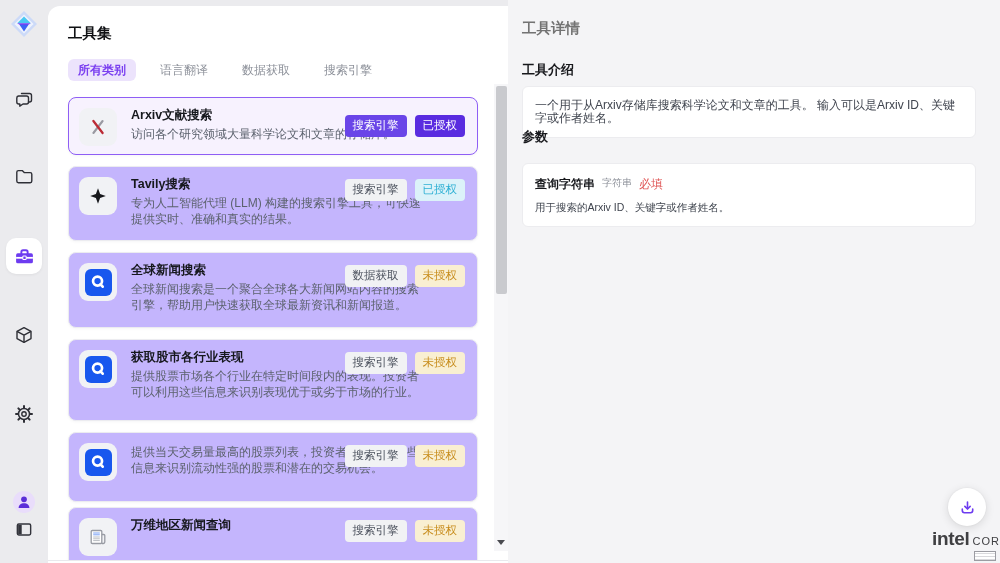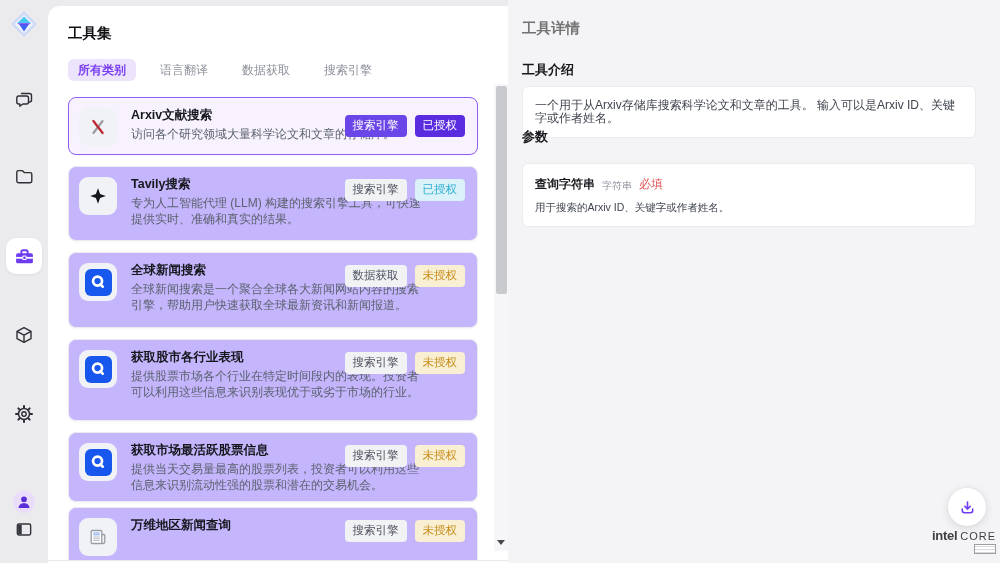--- a/index.html
+++ b/index.html
@@ -45,31 +45,31 @@
     border-left:4px solid transparent;border-right:4px solid transparent;border-top:5px solid #4a4b50;}
   
   .details{position:absolute;left:508px;right:0;top:0;bottom:0;background:#f4f4f6;}
   .dp-title{position:absolute;top:19px;left:14px;font-size:14.5px;font-weight:700;color:#737373;}
   .dp-sub{position:absolute;left:14px;font-size:13px;font-weight:700;color:#17181c;}
   .sub-intro{top:61px;} .sub-params{top:128px;}
   .white-card{position:absolute;left:14px;width:454px;background:#fff;border:1px solid #ececef;border-radius:6px;
     box-sizing:border-box;padding:12px;}
   .intro-card{top:86px;font-size:12px;color:#40454f;line-height:13px;}
   .param-card{top:163px;}
-  .param-head{display:flex;align-items:flex-end;gap:7px;}
+  .param-head{display:flex;align-items:flex-start;gap:7px;}
   .p-name{font-size:12px;font-weight:700;color:#17181c;}
   .p-type{font-size:10px;color:#8a8e97;}
   .p-req{font-size:12px;color:#e05656;}
   .p-desc{font-size:10.5px;color:#3f444e;margin-top:8px;line-height:13px;}
   
   .dl-btn{position:absolute;left:440px;top:488px;width:38px;height:38px;border-radius:50%;background:#fff;
     box-shadow:0 2px 10px rgba(0,0,0,.12),0 0 0 1px rgba(0,0,0,.02);display:flex;align-items:center;justify-content:center;cursor:pointer;}
   .intel{position:absolute;left:424px;top:528px;width:64px;color:#3f3f42;}
   .intel-row{display:flex;align-items:baseline;gap:3px;}
-  .intel-word{font-size:13px;font-weight:700;letter-spacing:-0.3px;}
+  .intel-word{font-size:19px;font-weight:700;letter-spacing:-0.3px;}
   .core-word{font-size:11px;font-weight:300;letter-spacing:1px;}
   .ultra-box{width:20px;height:8px;border:1px solid #9c9ca2;margin-left:auto;margin-top:1px;
     background:repeating-linear-gradient(0deg,#d9d9dc 0 1px,#fff 1px 3px);}
   svg{display:block;}
 </style>
 </head>
 <body>
 
 <div class="sidebar">
   <div class="side-ic logo">
@@ -221,21 +221,20 @@
 
     <div class="card" style="top:339px;height:70px">
       <div class="icon-box">
         <div class="blue-sq">
           <svg width="18" height="18" viewBox="0 0 20 20">
             <circle cx="9.5" cy="9" r="5" fill="none" stroke="#fff" stroke-width="3"></circle>
             <line x1="12.8" y1="12.6" x2="15.2" y2="15.2" stroke="#fff" stroke-width="3" stroke-linecap="round"></line>
           </svg>
         </div>
       </div>
-      <div class="t-name">获取市场最活跃股票信息</div>
       <div class="t-desc">提供当天交易量最高的股票列表，投资者可以利用这些信息来识别流动性强的股票和潜在的交易机会。</div>
       <div class="badges">
         <span class="badge gray">搜索引擎</span>
         <span class="badge amber">未授权</span>
       </div>
     </div>
 
     <div class="card" style="top:414px;height:70px">
       <div class="icon-box">
         <svg width="22" height="22" viewBox="0 0 22 22">

